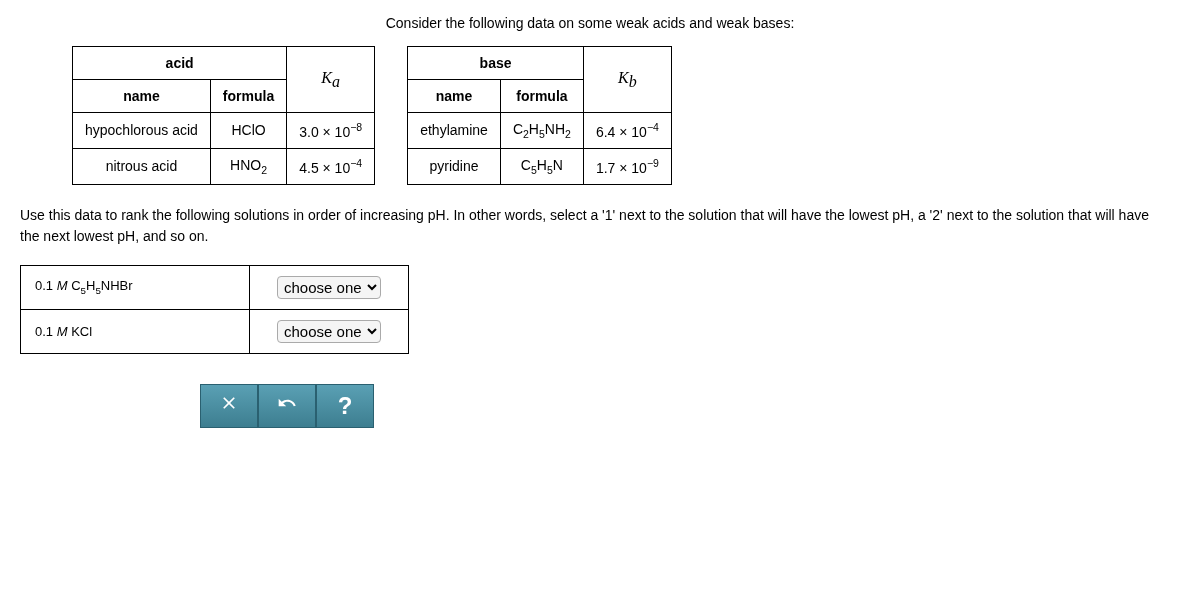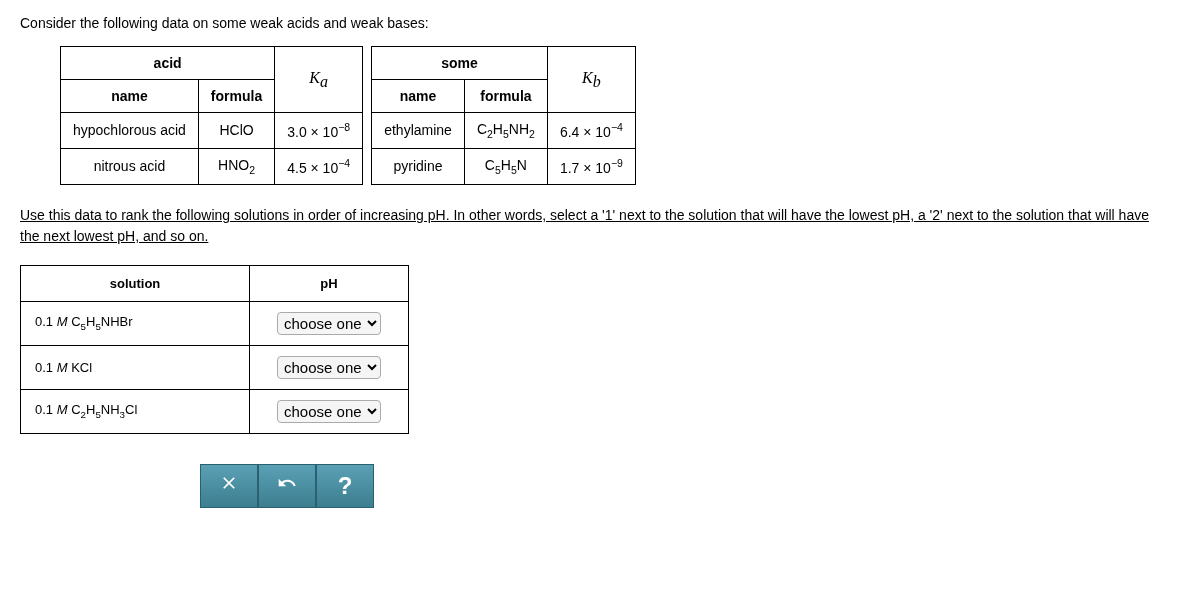--- a/index.html
+++ b/index.html
@@ -5,25 +5,26 @@
     body {
       font-family: Arial, Helvetica, sans-serif;
       font-size: 14px;
       color: #000;
       margin: 0;
       padding: 15px 20px;
       background: #fff;
     }
     .intro {
       margin-bottom: 15px;
+      text-align: center;
     }
     .tables-row {
       display: flex;
-      gap: 8px;
-      margin-left: 40px;
+      gap: 32px;
+      margin-left: 52px;
       margin-bottom: 20px;
     }
     table.data-table {
       border-collapse: collapse;
     }
     table.data-table th,
     table.data-table td {
       border: 1px solid #000;
       padding: 8px 12px;
       text-align: center;
@@ -45,21 +46,20 @@
     sub {
       font-size: 0.75em;
     }
     sup {
       font-size: 0.75em;
     }
     .instructions {
       margin-top: 18px;
       margin-bottom: 18px;
       line-height: 1.5;
-      text-decoration: underline;
     }
     table.answer-table {
       border-collapse: collapse;
     }
     table.answer-table th,
     table.answer-table td {
       border: 1px solid #000;
       padding: 10px 14px;
       font-weight: normal;
       font-size: 13px;
@@ -142,21 +142,21 @@
       <td>nitrous acid</td>
       <td class="serif"><span>HNO</span><sub>2</sub></td>
       <td class="serif"><span>4.5 × 10</span><sup>−4</sup></td>
     </tr>
   </tbody>
     </table>
 
   <table class="data-table">
     <tbody>
         <tr>
-      <th colspan="2" class="main-head">some</th>
+      <th colspan="2" class="main-head">base</th>
       <th rowspan="2">
         <span class="italic-k">K</span><sub class="italic-k">b</sub>
       </th>
     </tr>
     <tr>
       <th class="main-head">name</th>
       <th class="main-head">formula</th>
     </tr>
     <tr>
       <td>ethylamine</td>
@@ -169,34 +169,26 @@
       <td class="serif"><span>1.7 × 10</span><sup>−9</sup></td>
     </tr>
   </tbody>
     </table>
 </div>
 
 <div class="instructions">Use this data to rank the following solutions in order of increasing pH. In other words, select a '1' next to the solution that will have the lowest pH, a '2' next to the solution that will have the next lowest pH, and so on.</div>
 
 <table class="answer-table">
   <tbody>
-      <tr>
-    <th>solution</th>
-    <th>pH</th>
-  </tr>
   <tr>
     <td class="sol"><span>0.1</span> <span class="italic-m">M</span> C<sub>5</sub>H<sub>5</sub>NHBr</td>
     <td class="phcell"><select class="choose"><option>choose one</option></select></td>
   </tr>
   <tr>
     <td class="sol"><span>0.1</span> <span class="italic-m">M</span> KCl</td>
-    <td class="phcell"><select class="choose"><option>choose one</option></select></td>
-  </tr>
-  <tr>
-    <td class="sol"><span>0.1</span> <span class="italic-m">M</span> C<sub>2</sub>H<sub>5</sub>NH<sub>3</sub>Cl</td>
     <td class="phcell"><select class="choose"><option>choose one</option></select></td>
   </tr>
 </tbody>
   </table>
 
 <div class="button-row">
   <div class="btn">
     <span>
       <svg viewBox="0 0 24 24">
           <path d="M19 6.41L17.59 5 12 10.59 6.41 5 5 6.41 10.59 12 5 17.59 6.41 19 12 13.41 17.59 19 19 17.59 13.41 12z"></path>

